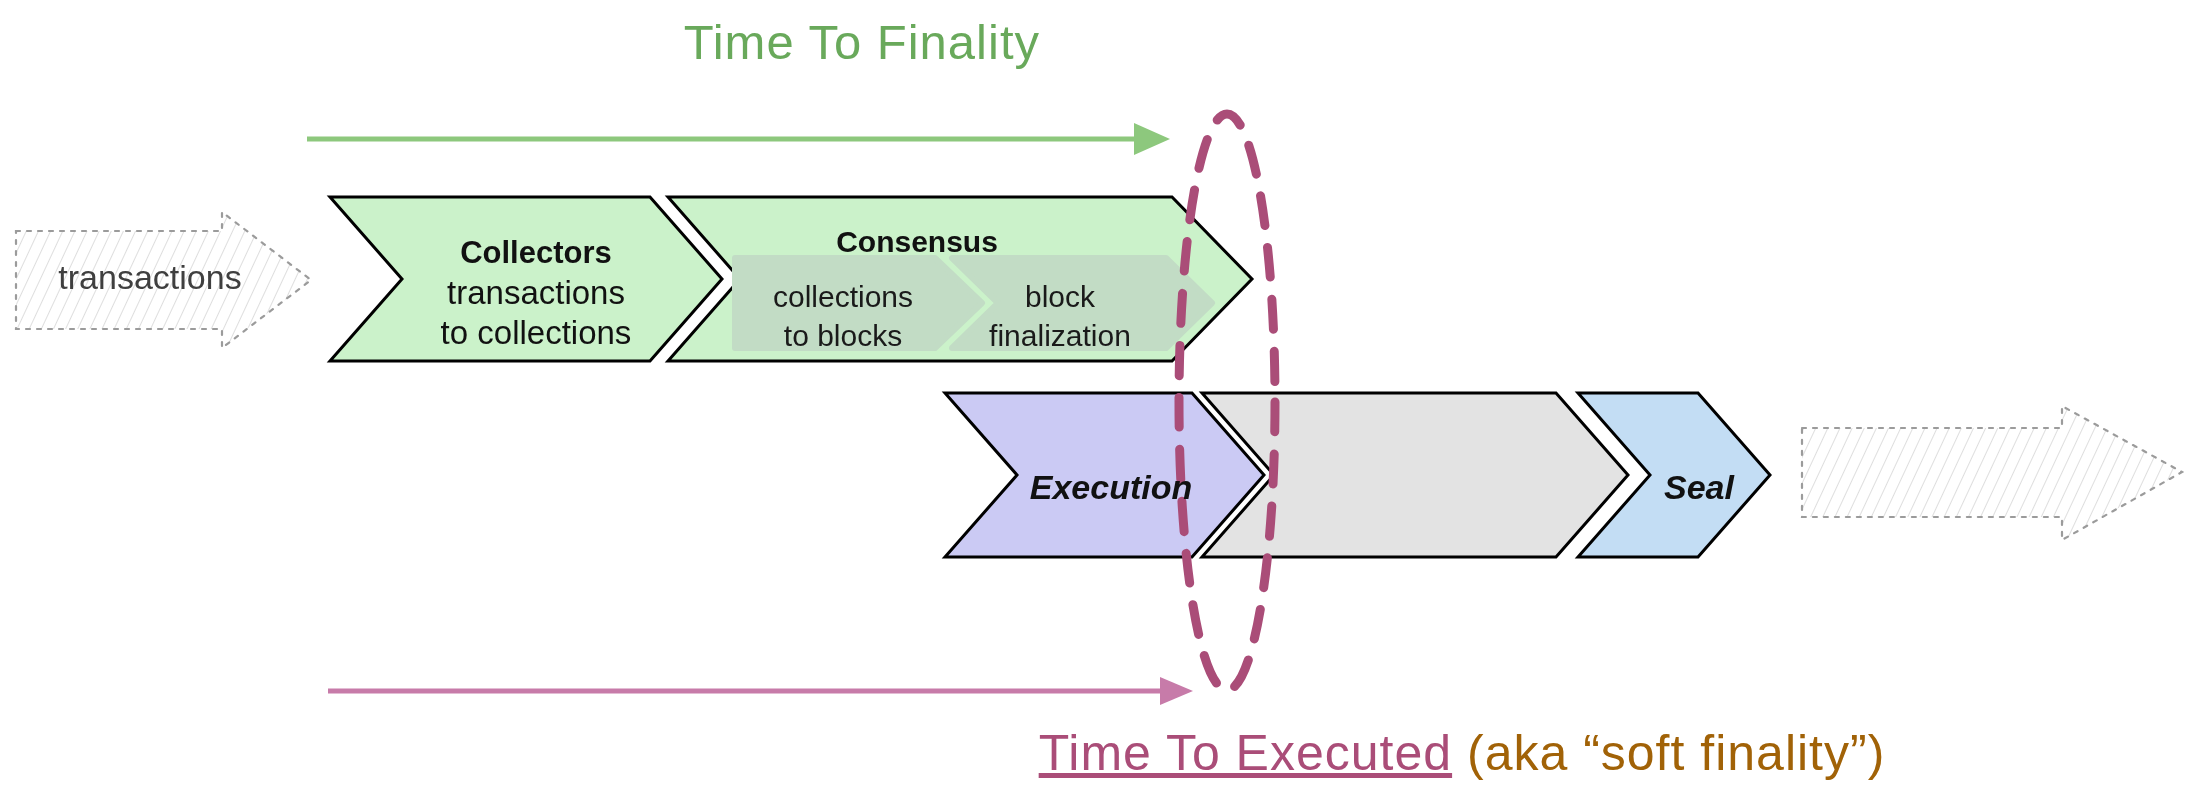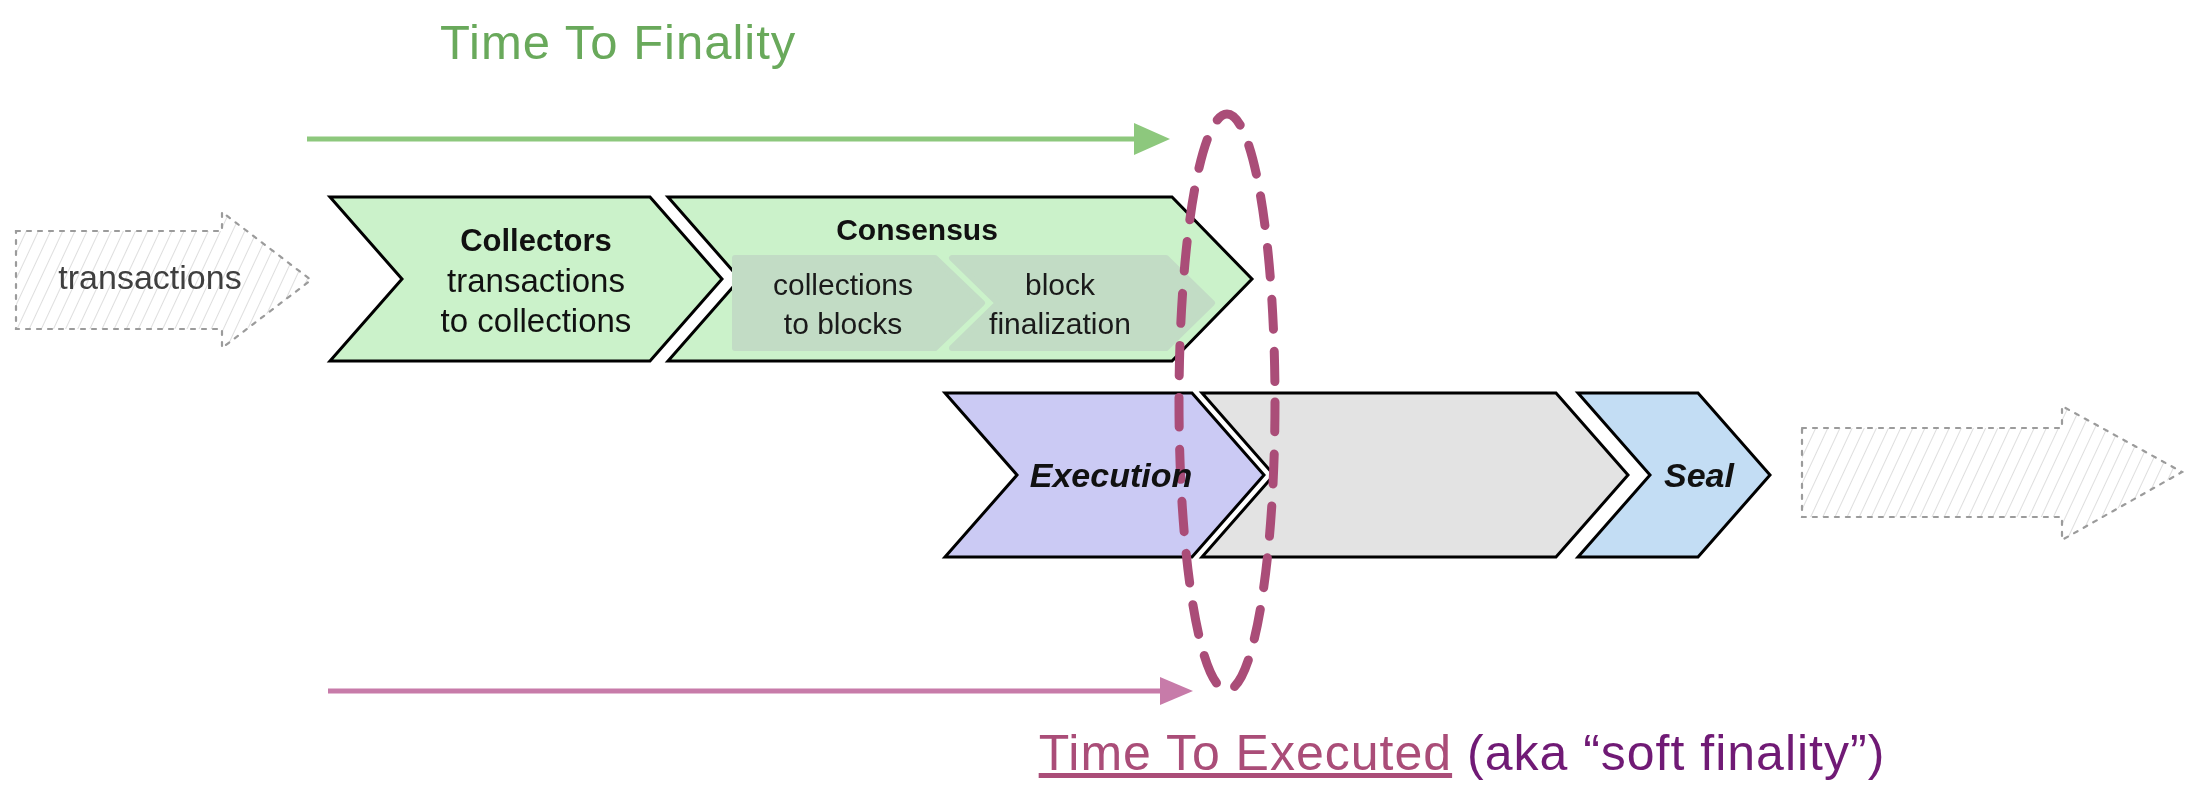--- a/index.html
+++ b/index.html
@@ -4,31 +4,31 @@
 <style>
   html,body{margin:0;padding:0;background:#ffffff;}
   .canvas{
     position:relative;
     width:2194px;height:806px;
     background:#ffffff;
     font-family:"Liberation Sans", sans-serif;
     overflow:hidden;
   }
   .canvas svg{position:absolute;left:0;top:0;}
-  .lbl{position:absolute;display:flex;flex-direction:column;align-items:center;justify-content:center;text-align:center;color:#111;}
+  .lbl{position:absolute;display:flex;flex-direction:column;align-items:center;justify-content:center;text-align:center;color:#111;margin-top:12px;}
   .title-top{
     position:absolute;left:440px;top:14px;width:600px;
-    text-align:left;font-size:49px;letter-spacing:1px;color:#69a95b;
+    text-align:right;font-size:49px;letter-spacing:1px;color:#69a95b;
   }
   .title-bottom{
     position:absolute;left:900px;top:724px;width:1124px;
     text-align:center;font-size:50px;letter-spacing:1px;white-space:nowrap;
   }
   .title-bottom .main{color:#aa4d78;text-decoration:underline;}
-  .title-bottom .suffix{color:#701a75;}
+  .title-bottom .suffix{color:#a16207;}
   .sketch-label{position:absolute;color:#3f3f3f;font-size:34px;}
   .chev-title{font-size:31px;font-weight:bold;line-height:1.25;}
   .chev-sub{font-size:33px;line-height:1.22;}
   .substep{font-size:30px;line-height:1.3;color:#1a1a1a;}
   .stage-label{font-size:34px;font-weight:bold;font-style:italic;}
 </style>
 </head>
 <body>
 
 <div class="canvas">

